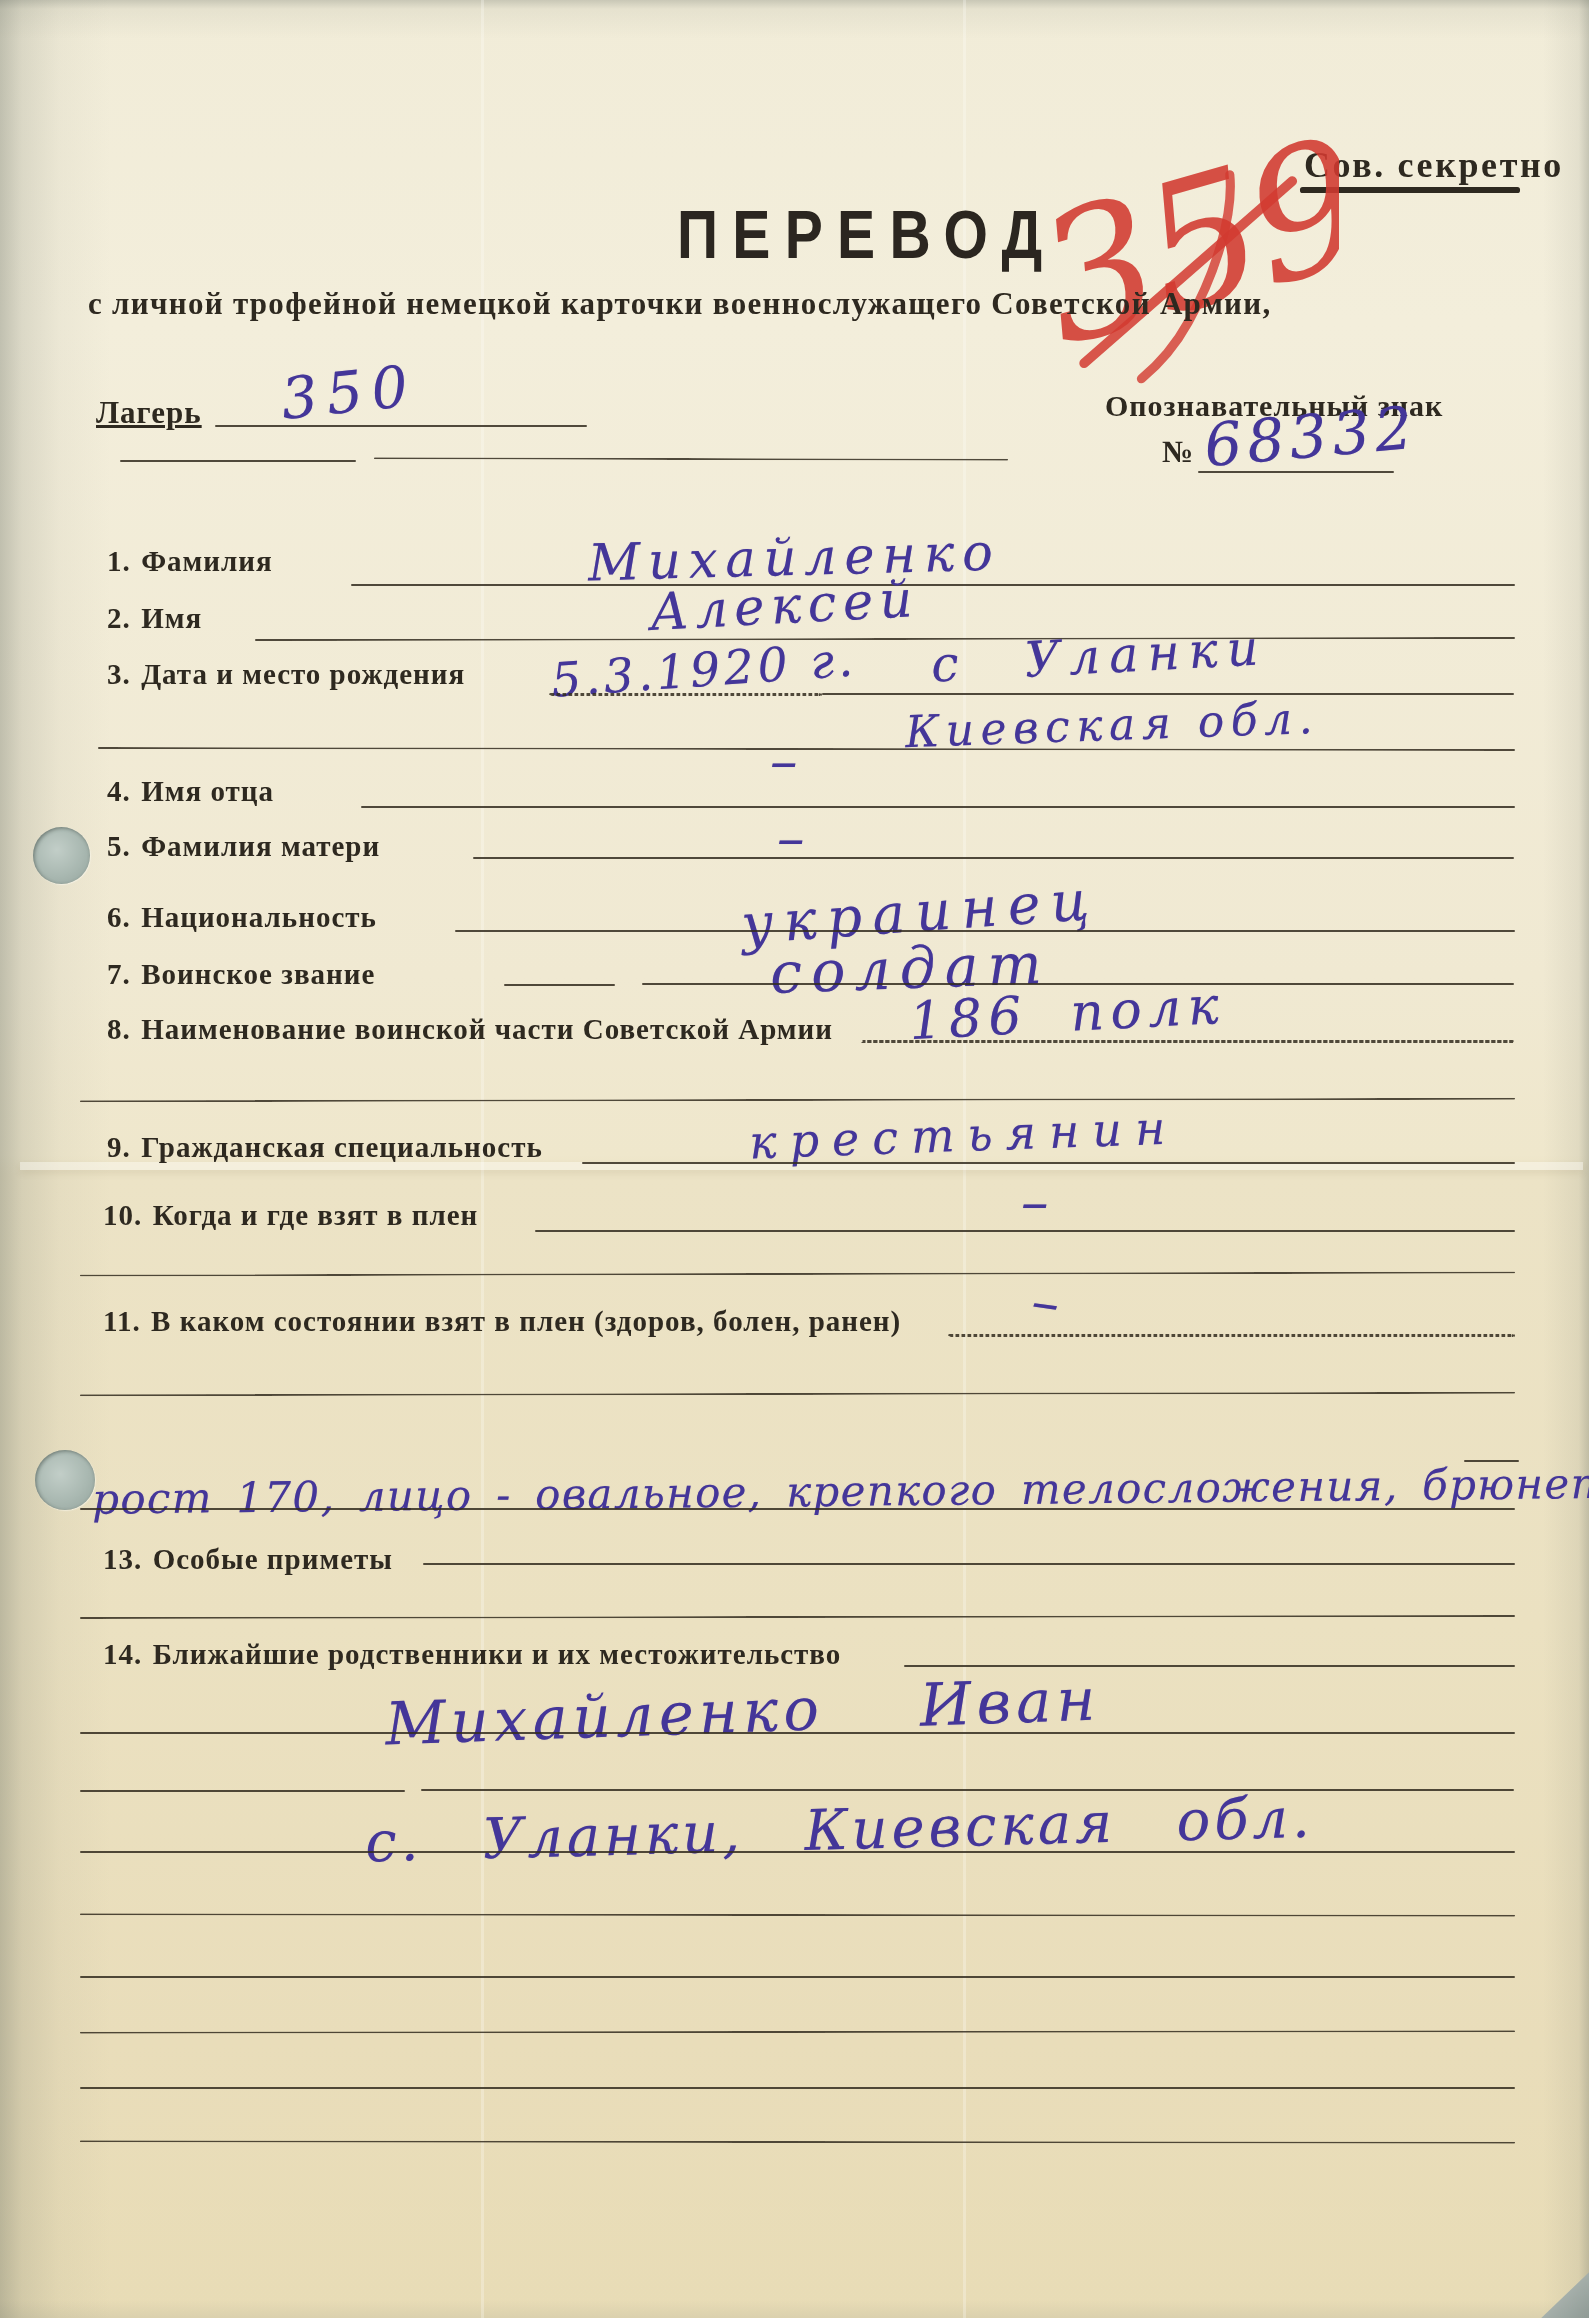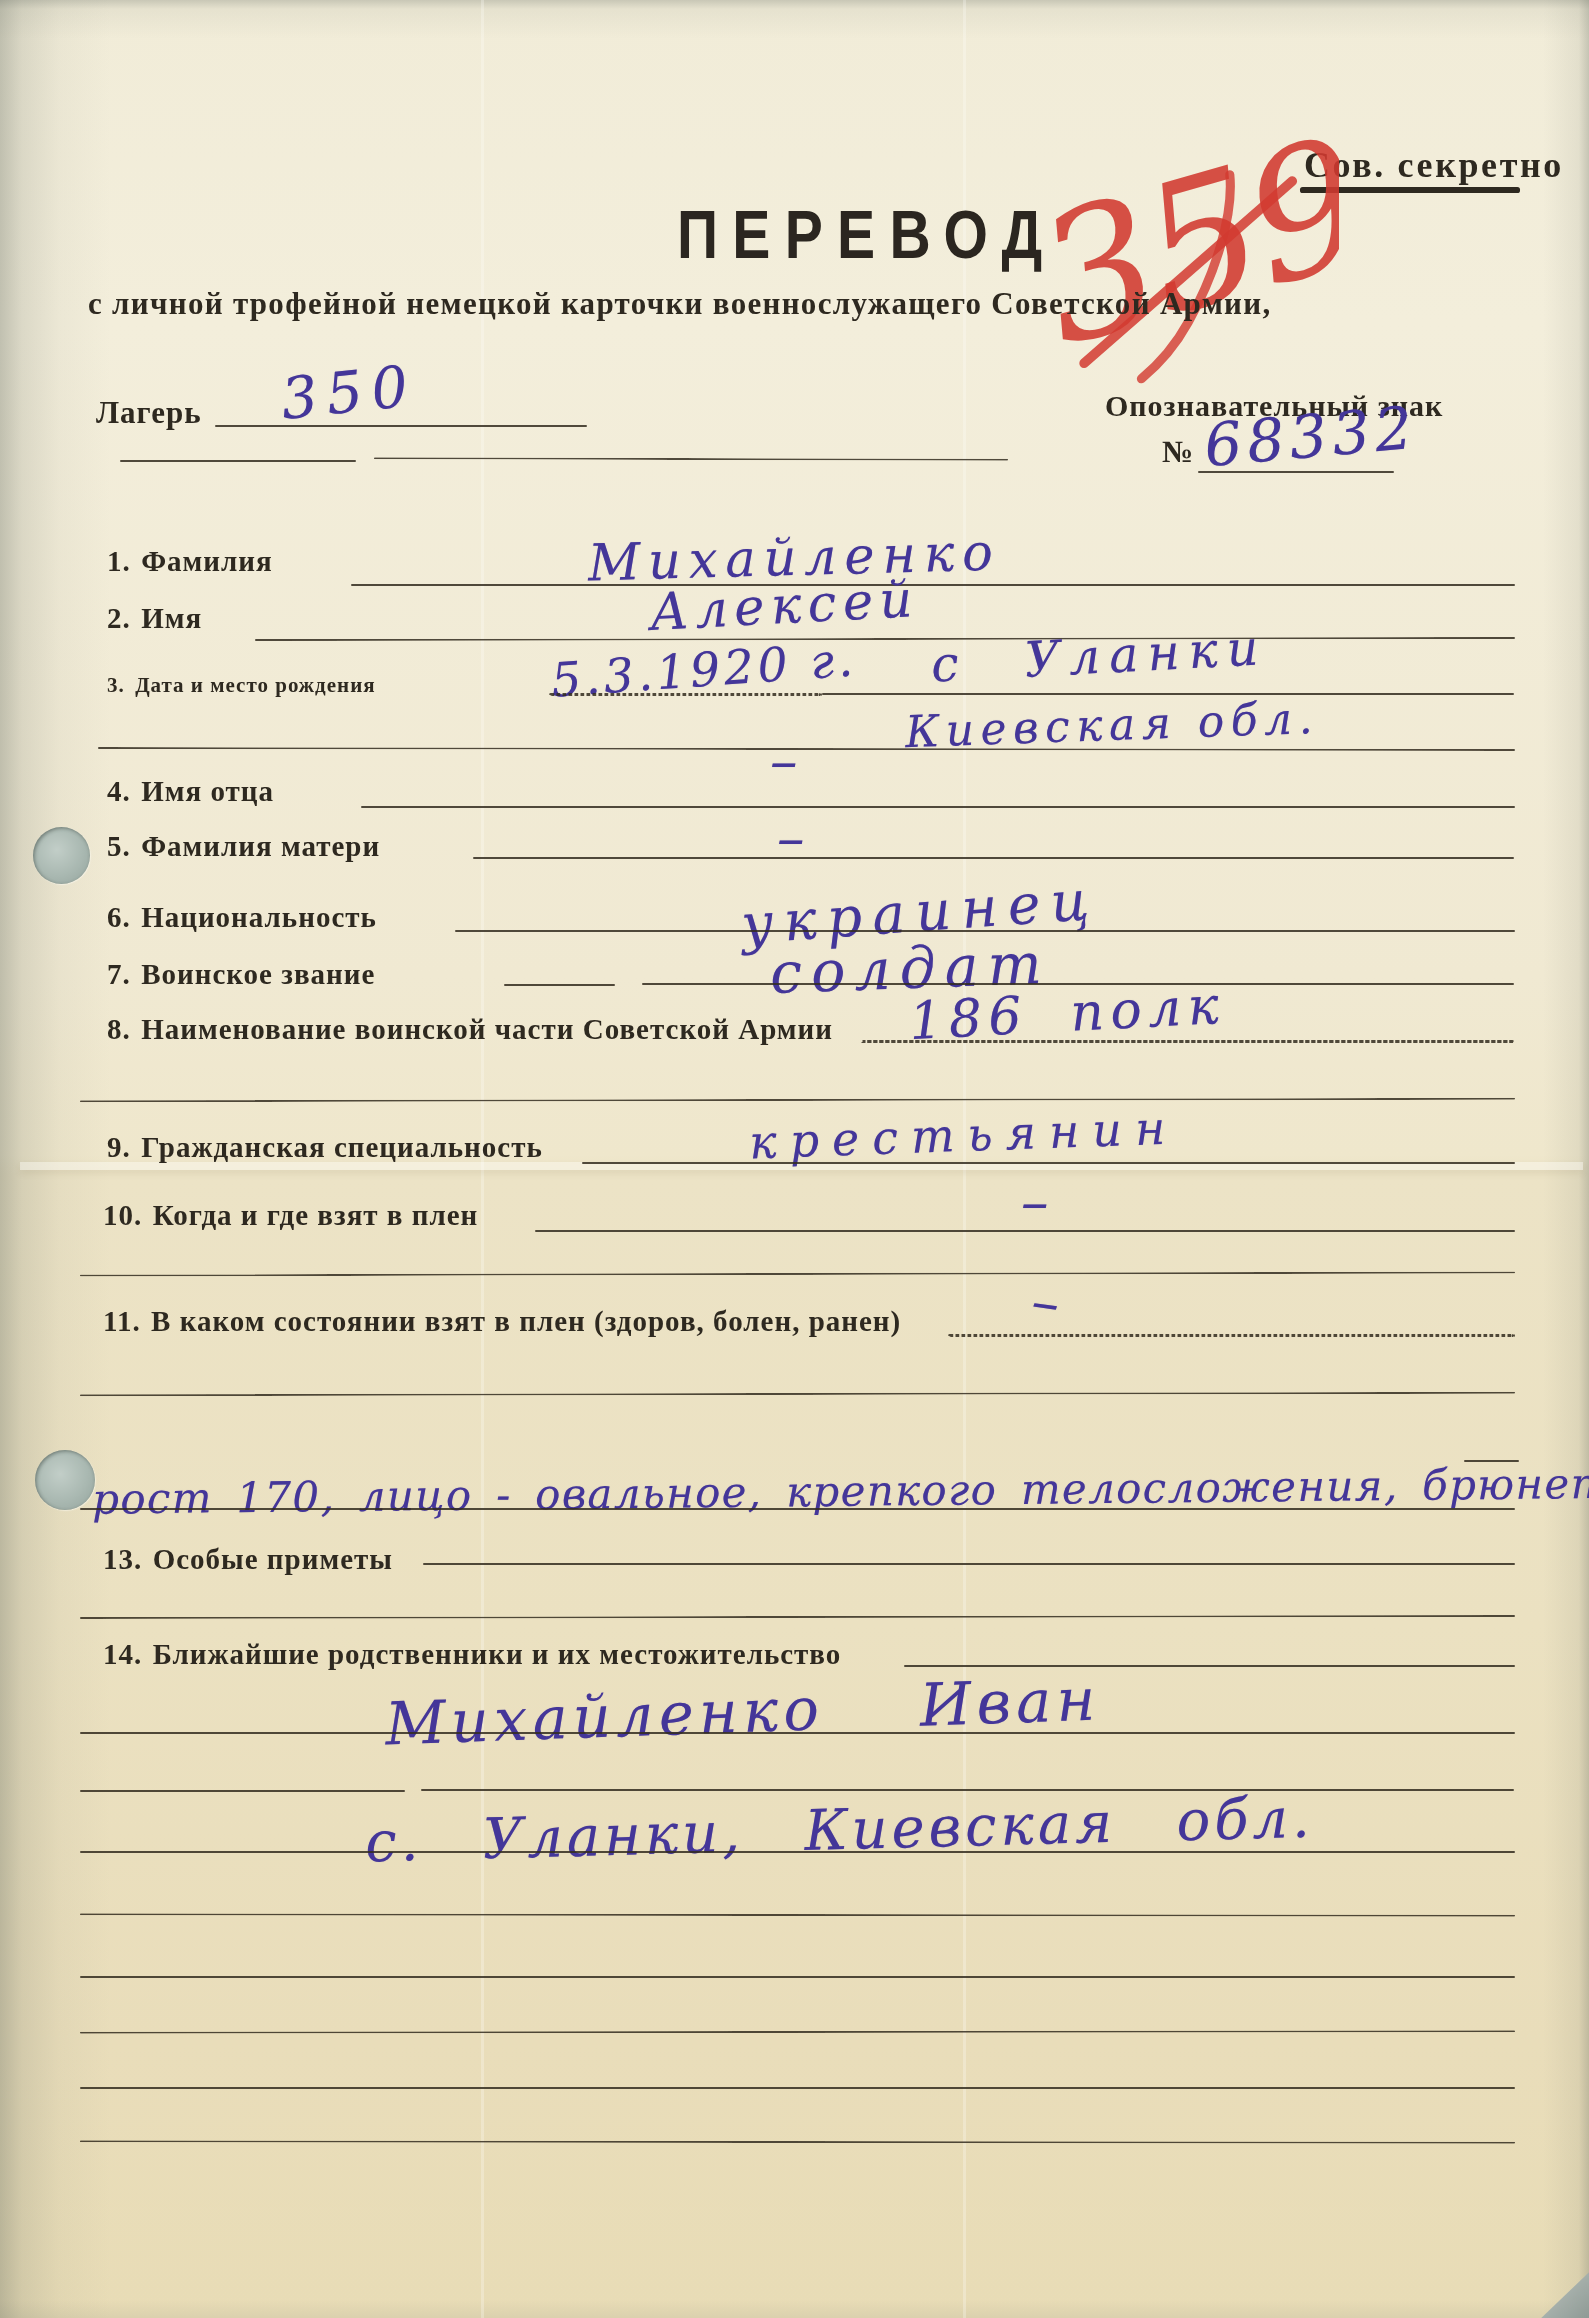--- a/index.html
+++ b/index.html
@@ -46,42 +46,42 @@
 
   <svg style="position:absolute; left:1014px; top:98px;" width="325" height="325" viewBox="0 0 500 500">
     <text x="42" y="330" transform="rotate(-16 240 240)" style="font-family:'DejaVu Serif',serif; font-style:italic; font-size:272px; fill:#d23a30; opacity:.88; letter-spacing:-8px;">359</text>
     <path d="M 108 408 L 428 128" fill="none" stroke="#d23a30" stroke-width="15" stroke-linecap="round" opacity=".85"></path>
     <path d="M 332 118 C 338 180 310 270 268 345 C 246 385 220 412 196 432" fill="none" stroke="#d23a30" stroke-width="14" stroke-linecap="round" opacity=".8"></path>
   </svg>
 
   <div class="pr" style="left:677px; top:195px; font-size:68px; letter-spacing:17px; font-family:'Liberation Sans',sans-serif; transform:scaleX(.84); transform-origin:left top; color:#2b2620;">ПЕРЕВОД</div>
   <div class="pr" style="left:88px; top:286px; width:1456px; text-align:left; font-size:31px; letter-spacing:1.3px;">с личной трофейной немецкой карточки военнослужащего Советской Армии,</div>
 
-  <div class="pr" style="left:96px; top:395px; font-size:31px;">Лагерь</div>
+  <div class="pr" style="left:96px; top:395px; font-size:31px;text-decoration:underline;">Лагерь</div>
   <div class="hw" style="left:281px; top:359px; font-size:57px; letter-spacing:9px; transform:rotate(-6deg);">350</div>
   <div class="rule" style="left:215px; top:425px; width:372px;"></div>
   <div class="rule" style="left:120px; top:460px; width:236px;"></div>
   <div class="rule" style="left:374px; top:458px; width:634px; transform:rotate(.12deg);"></div>
 
   <div class="pr" style="left:1105px; top:389px; font-size:30px;">Опознавательный знак</div>
   <div class="pr" style="left:1162px; top:434px; font-size:31px;">№</div>
   <div class="hw" style="left:1204px; top:402px; font-size:59px; letter-spacing:5.2px; transform:rotate(-5deg);">68332</div>
   <div class="rule" style="left:1198px; top:471px; width:196px;"></div>
 
   <div class="pr" style="left:107px; top:545px; font-size:29px;">
     <span class="numsp">1.</span><span>Фамилия</span></div>
   <div class="hw" style="left:588px; top:528px; font-size:51px; letter-spacing:7.8px; transform:rotate(-1.5deg);">Михайленко</div>
   <div class="rule" style="left:351px; top:584px; width:1164px;"></div>
 
   <div class="pr" style="left:107px; top:602px; font-size:29px;">
     <span class="numsp">2.</span><span>Имя</span></div>
   <div class="hw" style="left:650px; top:576px; font-size:51px; letter-spacing:6.5px; transform:rotate(-3deg);">Алексей</div>
   <div class="rule" style="left:255px; top:638px; width:1260px; transform:rotate(-.1deg);"></div>
 
-  <div class="pr" style="left:107px; top:673px; font-size:21px;">
+  <div class="pr" style="left:107px; top:658px; font-size:29px;">
     <span class="numsp">3.</span><span>Дата и место рождения</span></div>
   <div class="hw" style="left:551px; top:642px; font-size:47px; letter-spacing:3.9px; transform:rotate(-4deg);">5.3.1920 г.</div>
   <div class="hw" style="left:931px; top:628px; font-size:49px; letter-spacing:9px; word-spacing:32.5px; transform:rotate(-3deg);">с Уланки</div>
   <div class="rule dot" style="left:549px; top:693px; width:273px;"></div>
   <div class="rule" style="left:822px; top:693px; width:692px;"></div>
   <div class="hw" style="left:905px; top:699px; font-size:44px; letter-spacing:6.5px; transform:rotate(-2deg);">Киевская обл.</div>
   <div class="rule" style="left:98px; top:748px; width:1417px; transform:rotate(.08deg);"></div>
 
   <div class="pr" style="left:107px; top:775px; font-size:29px;">
     <span class="numsp">4.</span><span>Имя отца</span></div>

